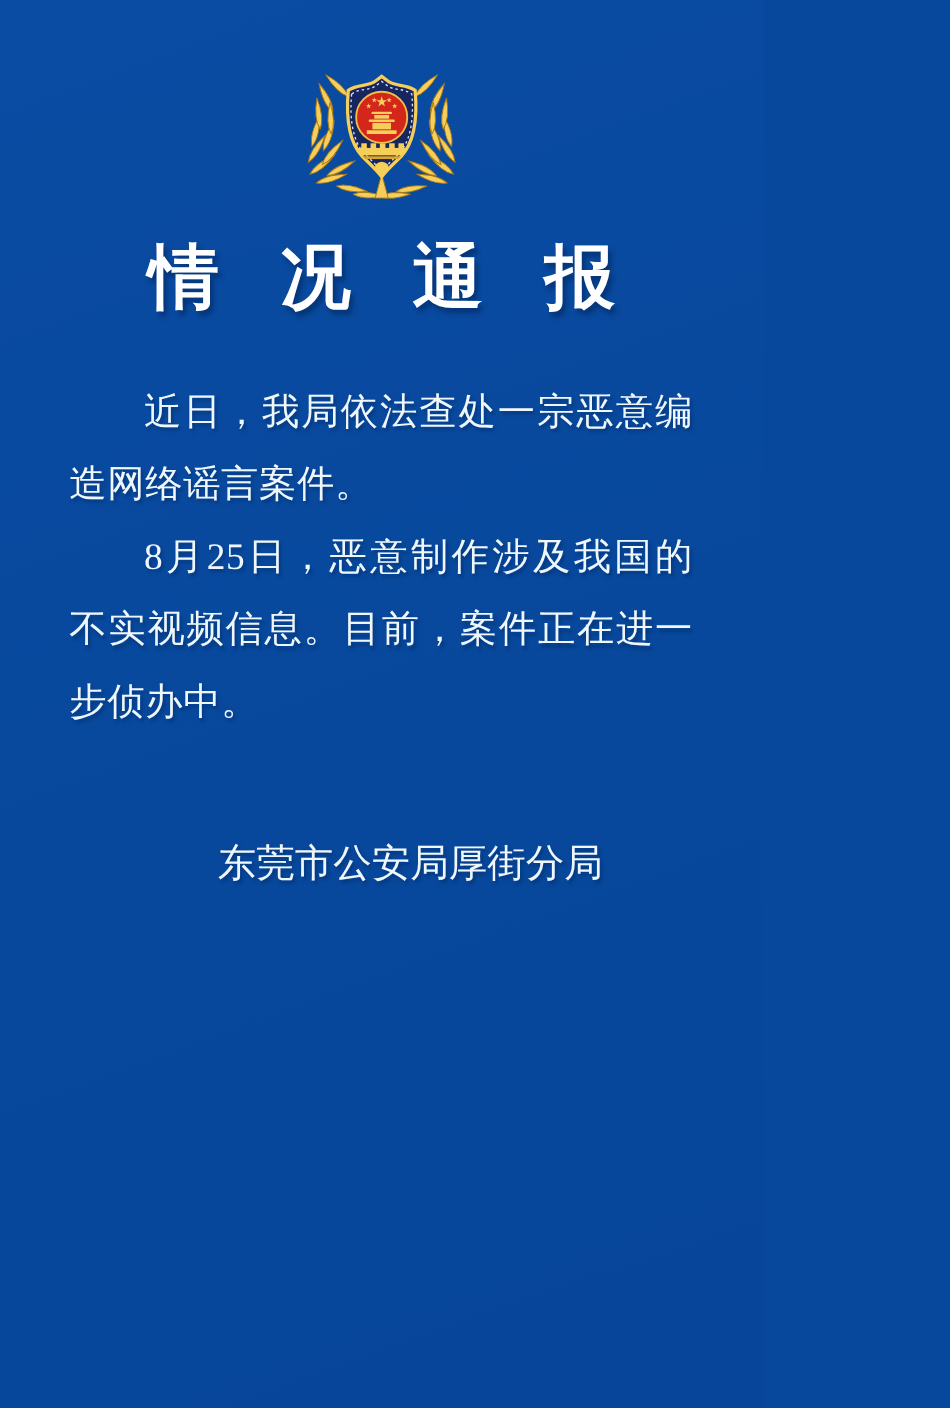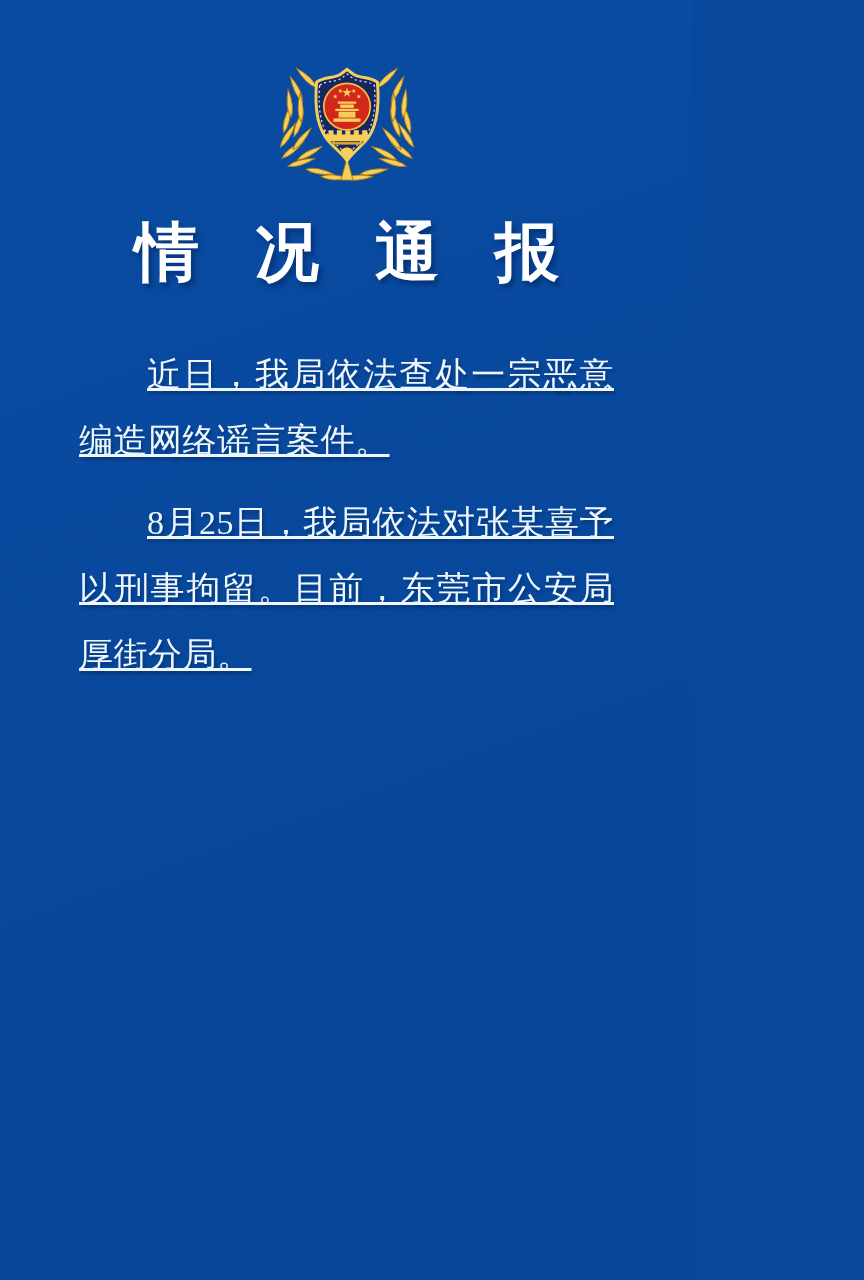--- a/index.html
+++ b/index.html
@@ -35,26 +35,25 @@
   }
   .body-text {
     margin-top: 46px;
     padding: 0 64px 0 63px;
     color: #eef7fb;
     font-size: 34px;
     line-height: 66px;
     text-shadow: 2px 3px 3px rgba(2, 24, 66, 0.35);
   }
   .body-text p {
-    margin: 16px;
+    margin: 0;
     text-indent: 2em;
     text-align: justify;
     text-justify: inter-character;
     letter-spacing: 0.5px;
-    text-decoration: underline;
   }
   .sign-block {
     margin-top: 78px;
     margin-right: 146px;
     margin-left: auto;
     width: fit-content;
     text-align: center;
     color: #eef7fb;
     font-size: 35px;
     line-height: 70px;
@@ -147,19 +146,20 @@
         <rect x="80" y="61" width="20" height="7"></rect>
         <rect x="74" y="69" width="32" height="4"></rect>
       </g>
     </svg>
   </div>
 
   <h1 class="title">情 况 通 报</h1>
 
   <div class="body-text">
     <p>近日，我局依法查处一宗恶意编造网络谣言案件。</p>
-    <p>8月25日，我局依法对张某喜予以刑事拘留。目前，东莞市公安局厚街分局。</p>
+    <p>8月25日，恶意制作涉及我国的不实视频信息。目前，案件正在进一步侦办中。</p>
   </div>
 
   <div class="sign-block">
+    <div class="authority">东莞市公安局厚街分局</div>
   </div>
 
 </div>
 
 </body></html>

